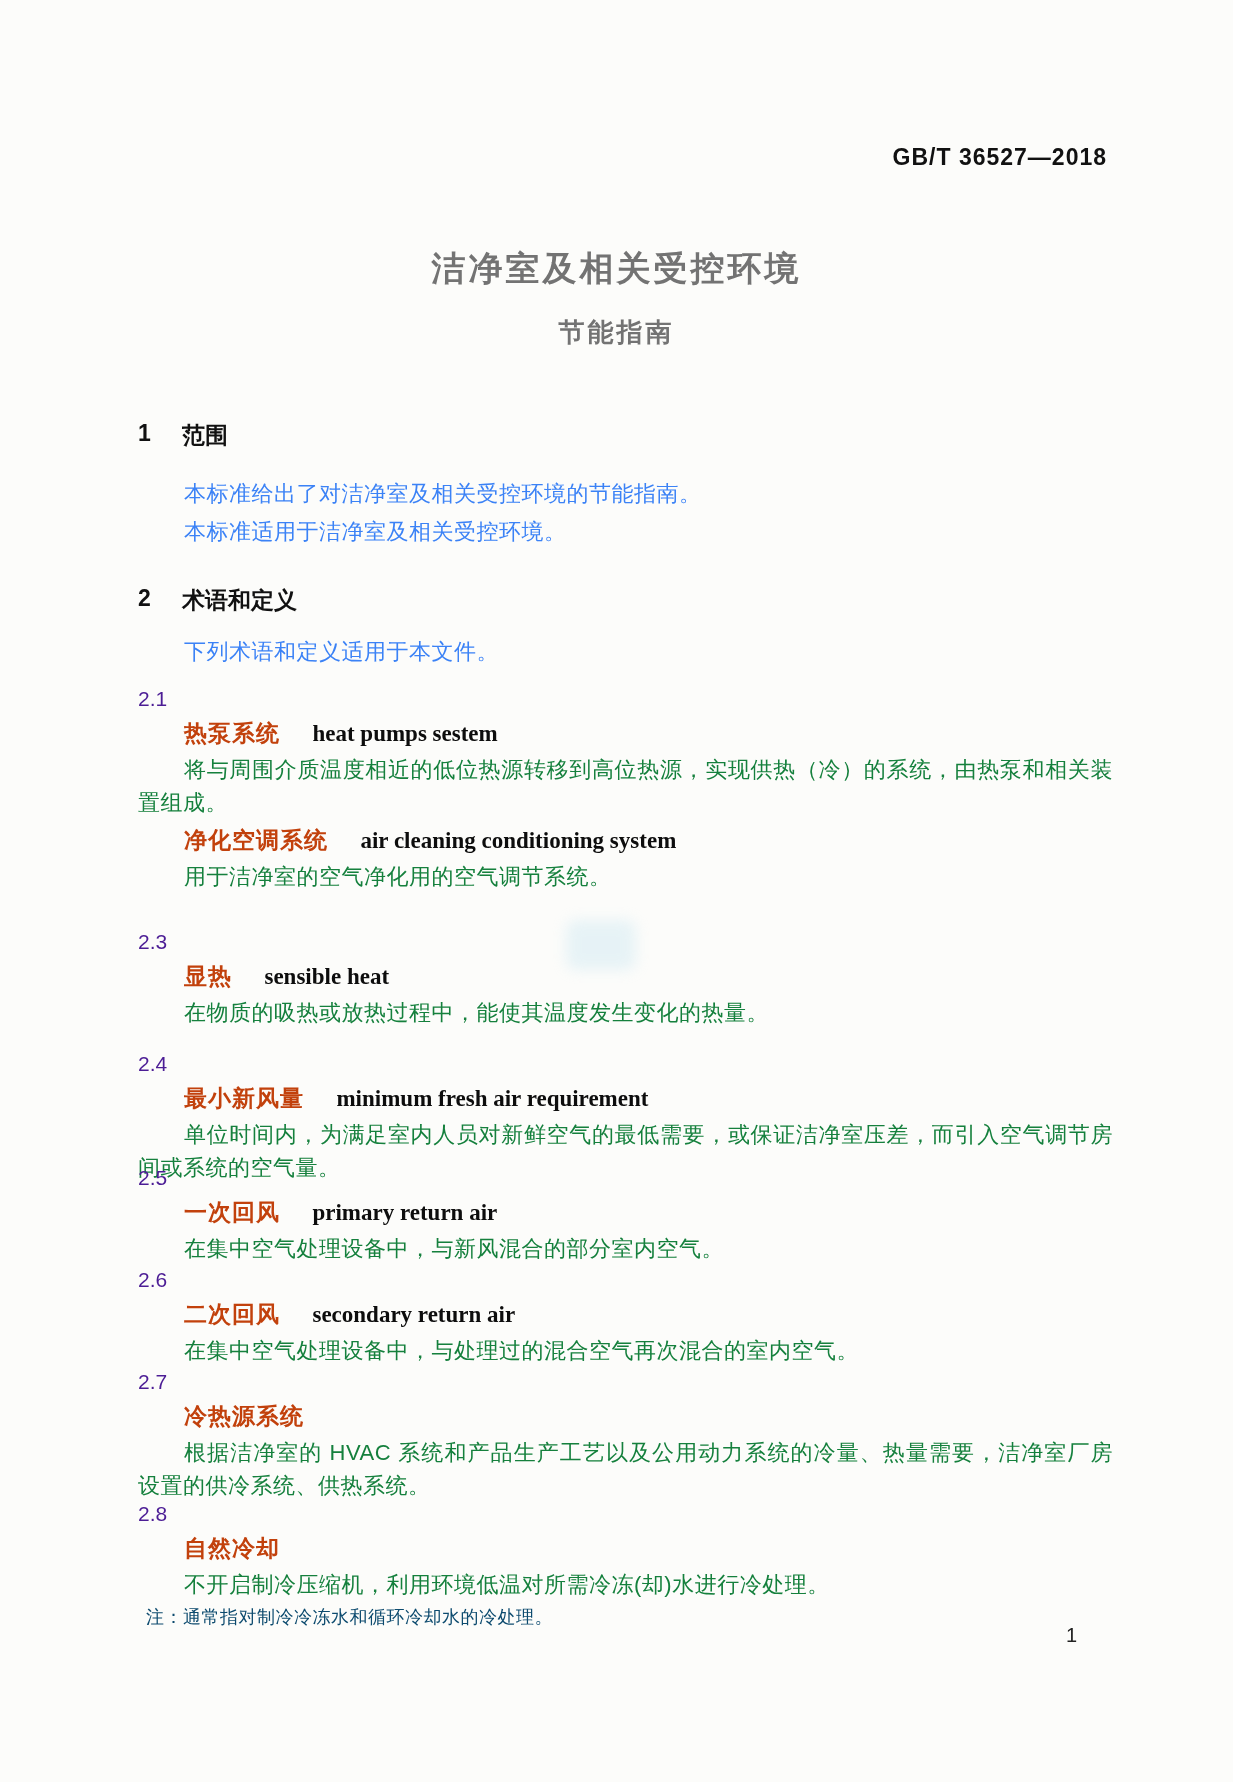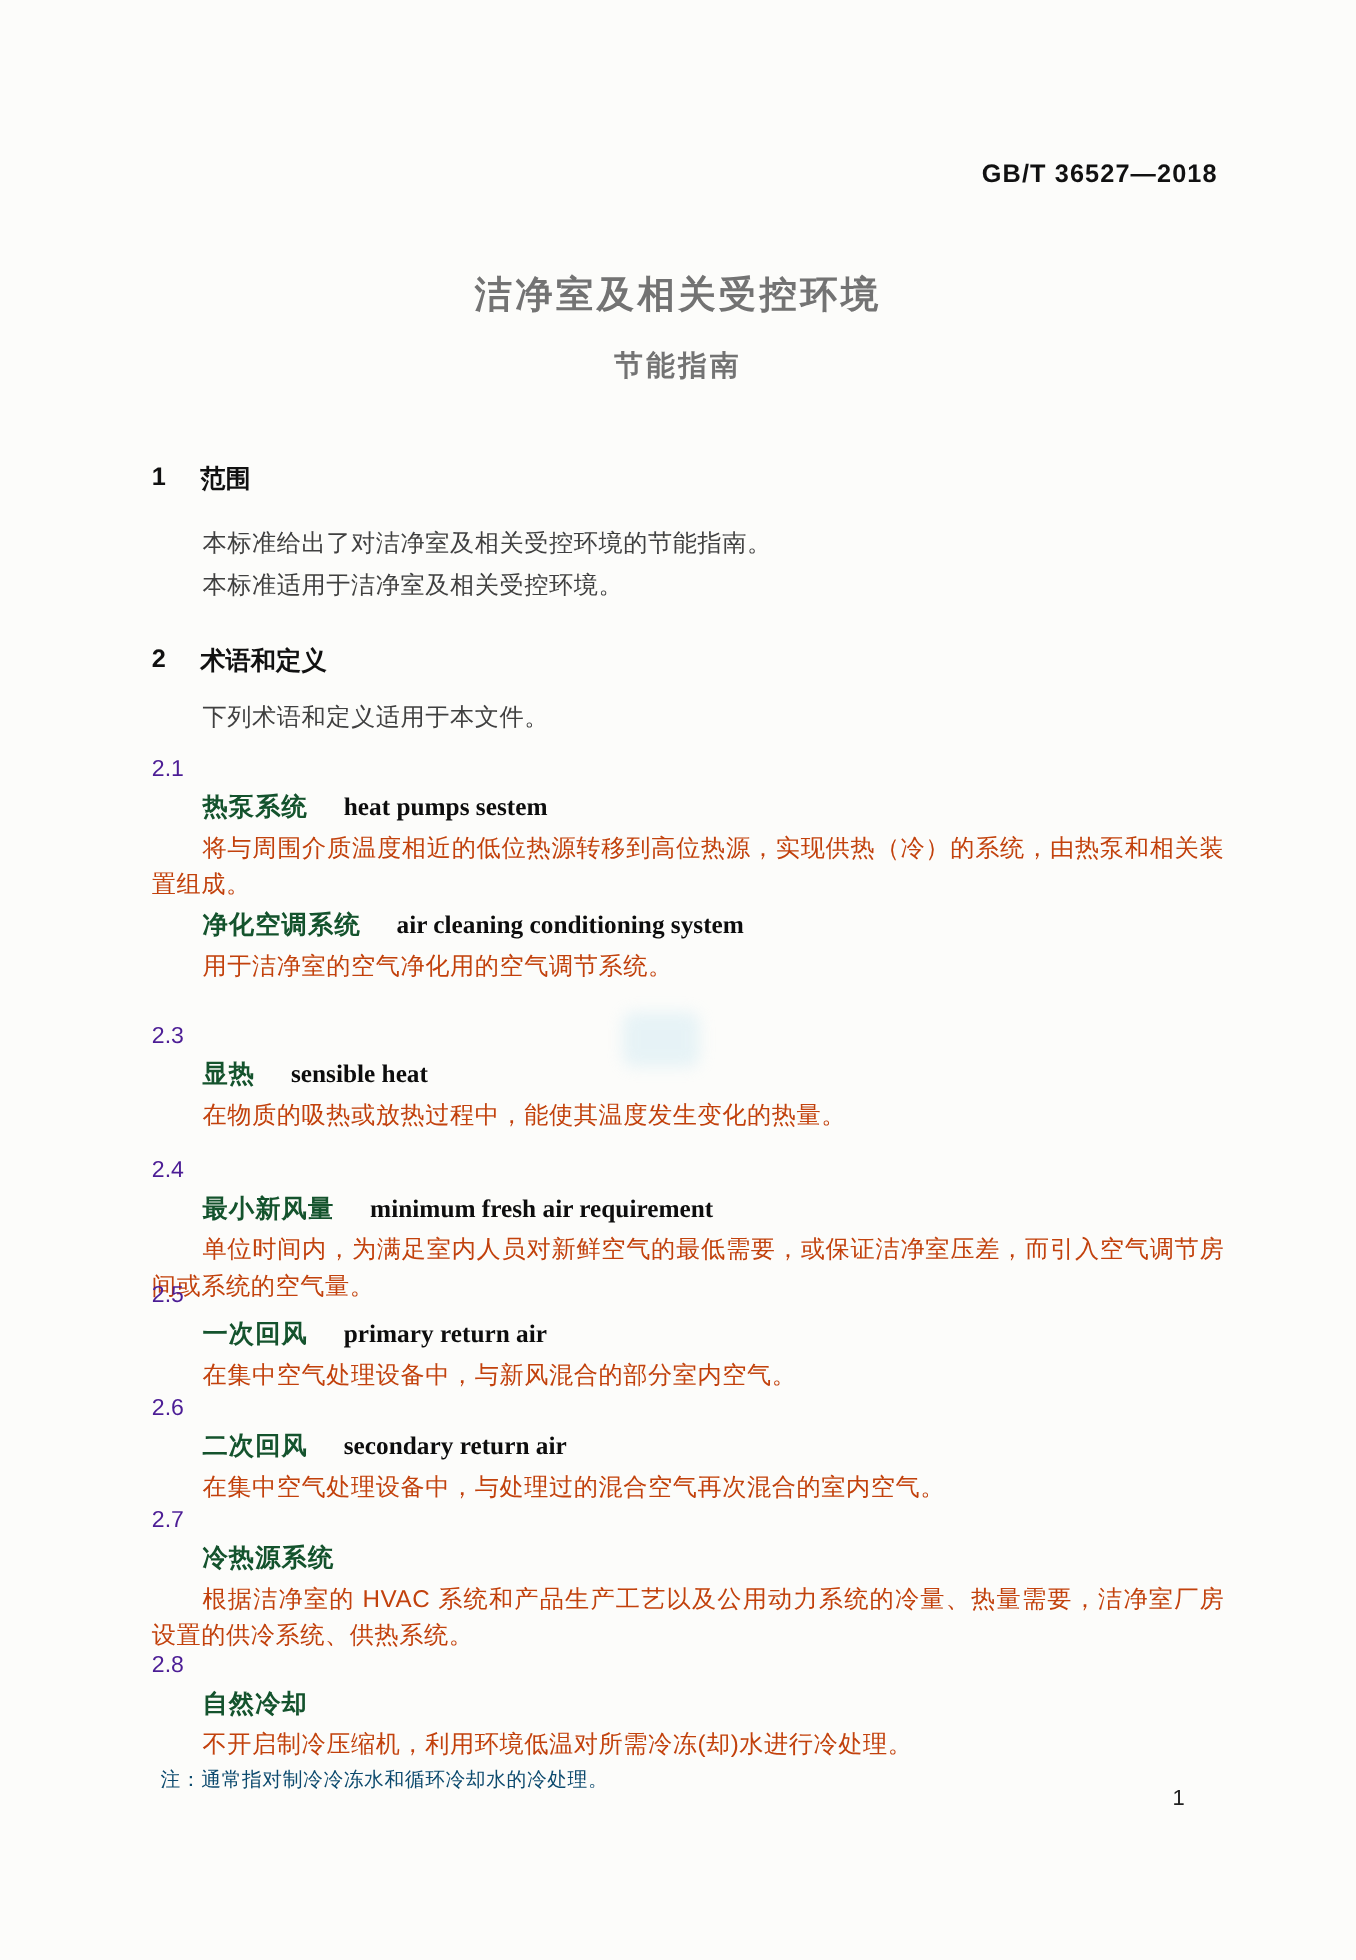--- a/index.html
+++ b/index.html
@@ -28,35 +28,35 @@
   }
   .doc-title .t1 { font-size:34px; letter-spacing:3px; line-height:40px; }
   .doc-title .t2 { font-size:26px; letter-spacing:3px; line-height:40px; margin-top:24px; }
 
   .abs { position:absolute; left:138px; }
 
   .sec-heading { font-weight:bold; font-size:23px; color:#111; display:flex; }
   .sec-heading .sec-num { width:44px; font-weight:bold; }
 
   .body-p {
-    font-size:22px; line-height:33px; color:#404040;
+    font-size:22px; line-height:33px; color:#3b82f6;
     width:975px; text-indent:46px; text-align:justify; letter-spacing:0.5px;
   }
 
   .term-block { position:absolute; left:138px; width:975px; }
   .term-id { font-size:21px; line-height:34px; color:#4c1d95; }
   .term-name { line-height:34px; padding-left:46px; }
-  .term-name .zh { font-weight:bold; font-size:23px; color:#14532d; letter-spacing:1px; }
+  .term-name .zh { font-weight:bold; font-size:23px; color:#c2410c; letter-spacing:1px; }
   .term-name .en {
     font-weight:bold; font-size:23px; color:#0d0d0d;
     font-family:"Liberation Serif","DejaVu Serif",serif;
     margin-left:28px;
   }
   .term-def {
-    font-size:22px; line-height:33px; color:#c2410c;
+    font-size:22px; line-height:33px; color:#15803d;
     text-indent:46px; text-align:justify; letter-spacing:0.5px;
   }
   .term-note { font-size:18px; line-height:32px; color:#0c4a6e; padding-left:8px; letter-spacing:0.5px; }
 
   .page-number { position:absolute; top:1624px; left:1066px; font-size:20px; color:#222; }
 
   
   .scan-smudge {
     position:absolute; top:920px; left:566px; width:70px; height:50px;
     background:#bfe2ef; opacity:0.35; filter:blur(7px); border-radius:10px;

